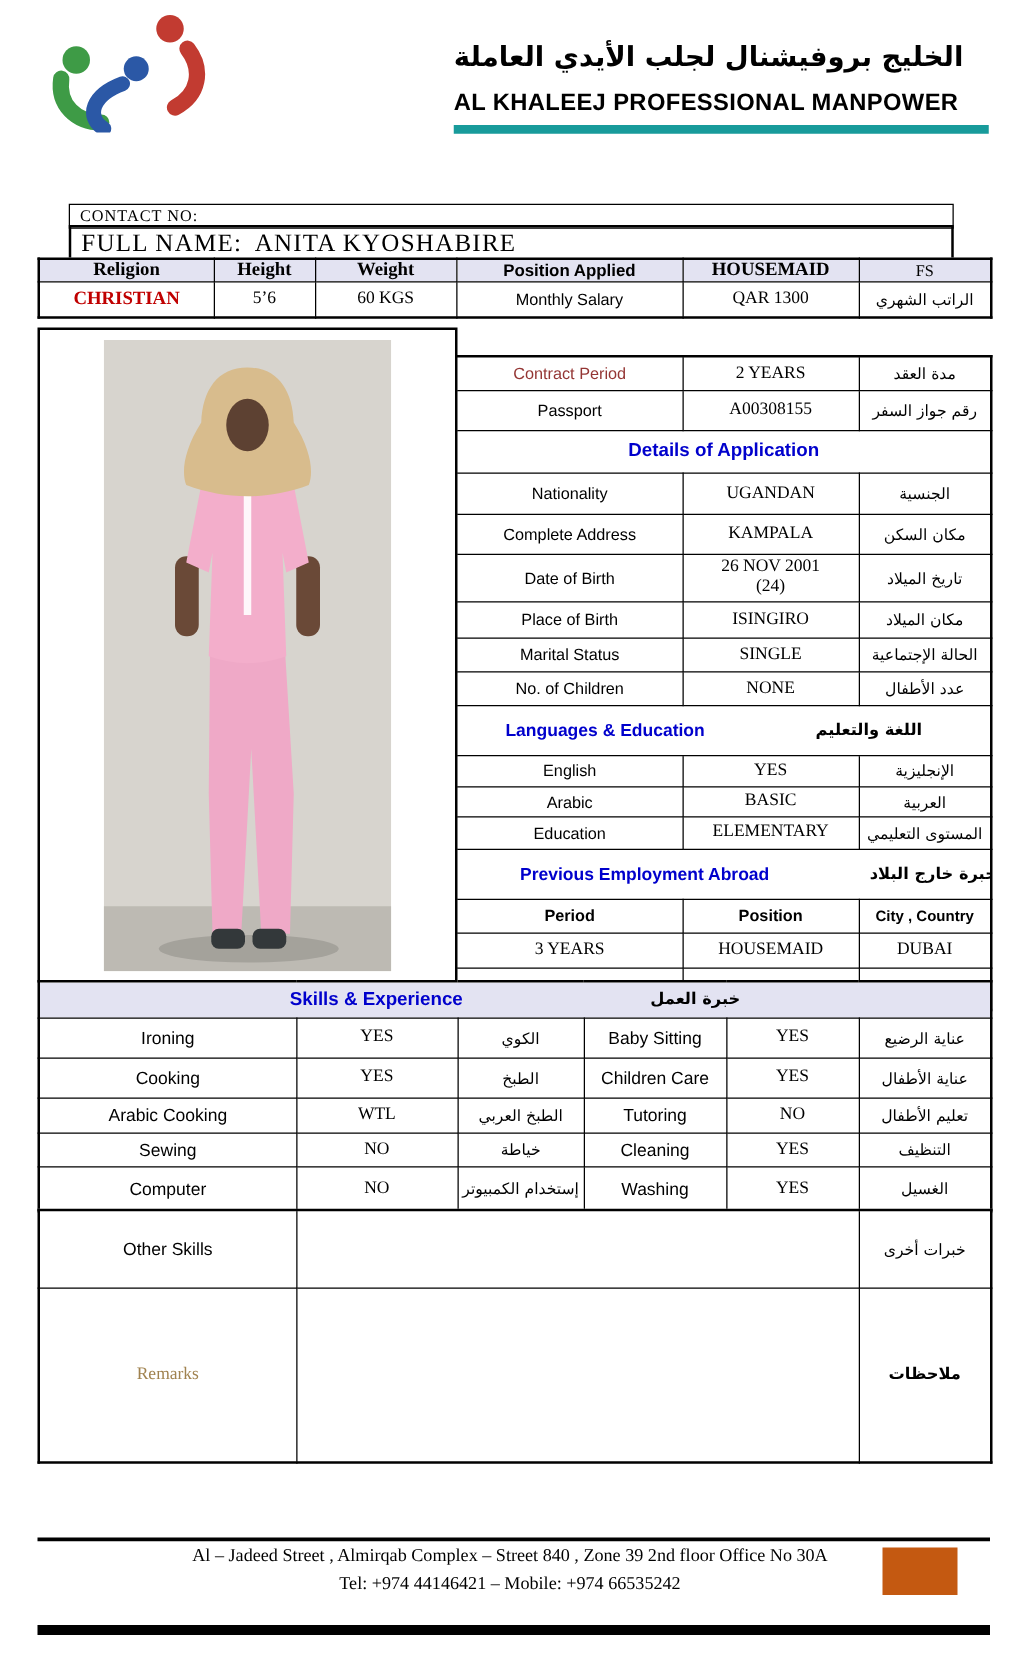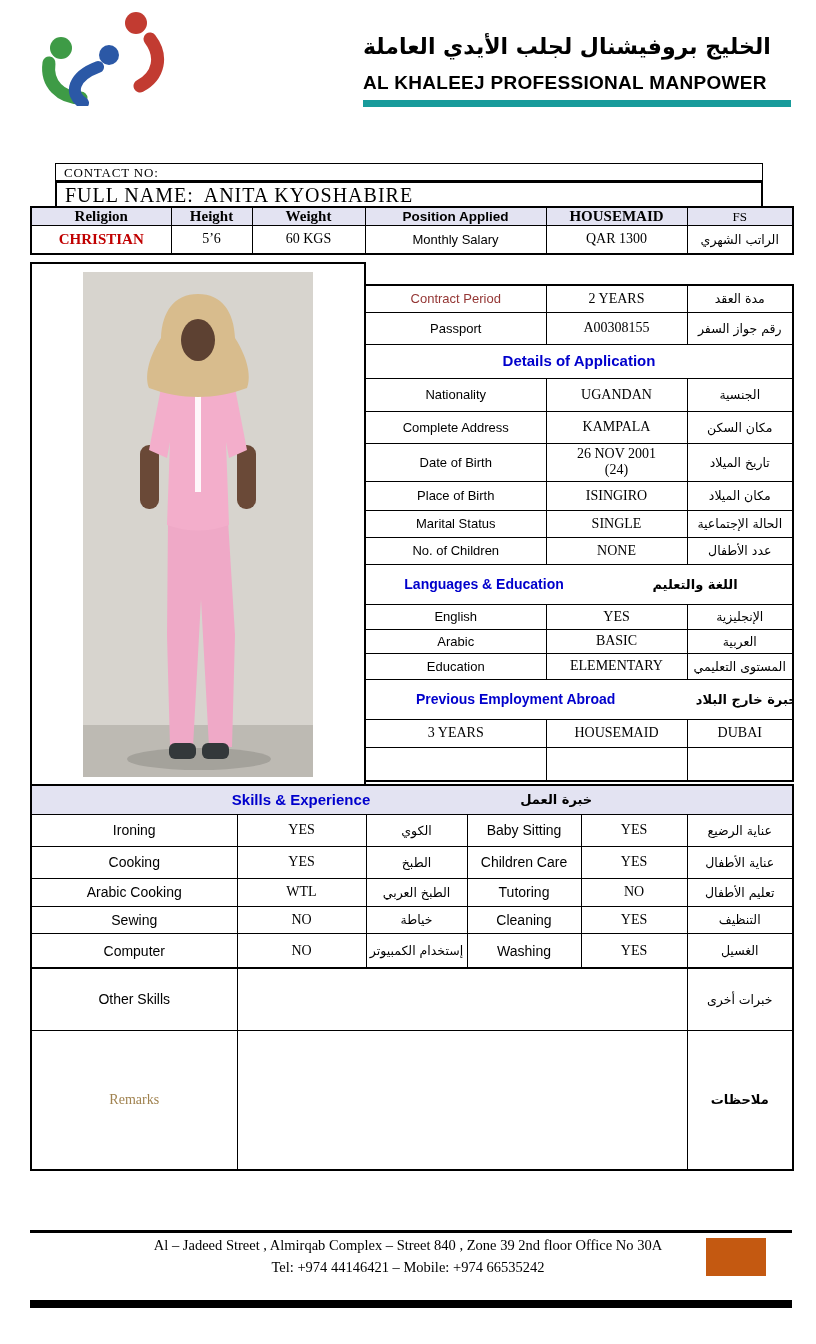--- a/index.html
+++ b/index.html
@@ -209,20 +209,25 @@
     </tr>
 
     <tr style="height:40px">
       <td colspan="3">
         <div class="grid7030">
           <span class="ssb blue fs14">Previous Employment Abroad</span>
           <span class="arab b fs13">خبرة خارج البلاد</span>
         </div>
       </td>
     </tr>
+    <tr style="height:27px">
+      <td class="ssb fs13">Period</td>
+      <td class="ssb fs13">Position</td>
+      <td class="ssb fs12">City , Country</td>
+    </tr>
     <tr style="height:28px">
       <td class="val">3 YEARS</td>
       <td class="val">HOUSEMAID</td>
       <td class="val">DUBAI</td>
     </tr>
     <tr style="height:34px">
       <td></td>
       <td></td>
       <td></td>
     </tr>

